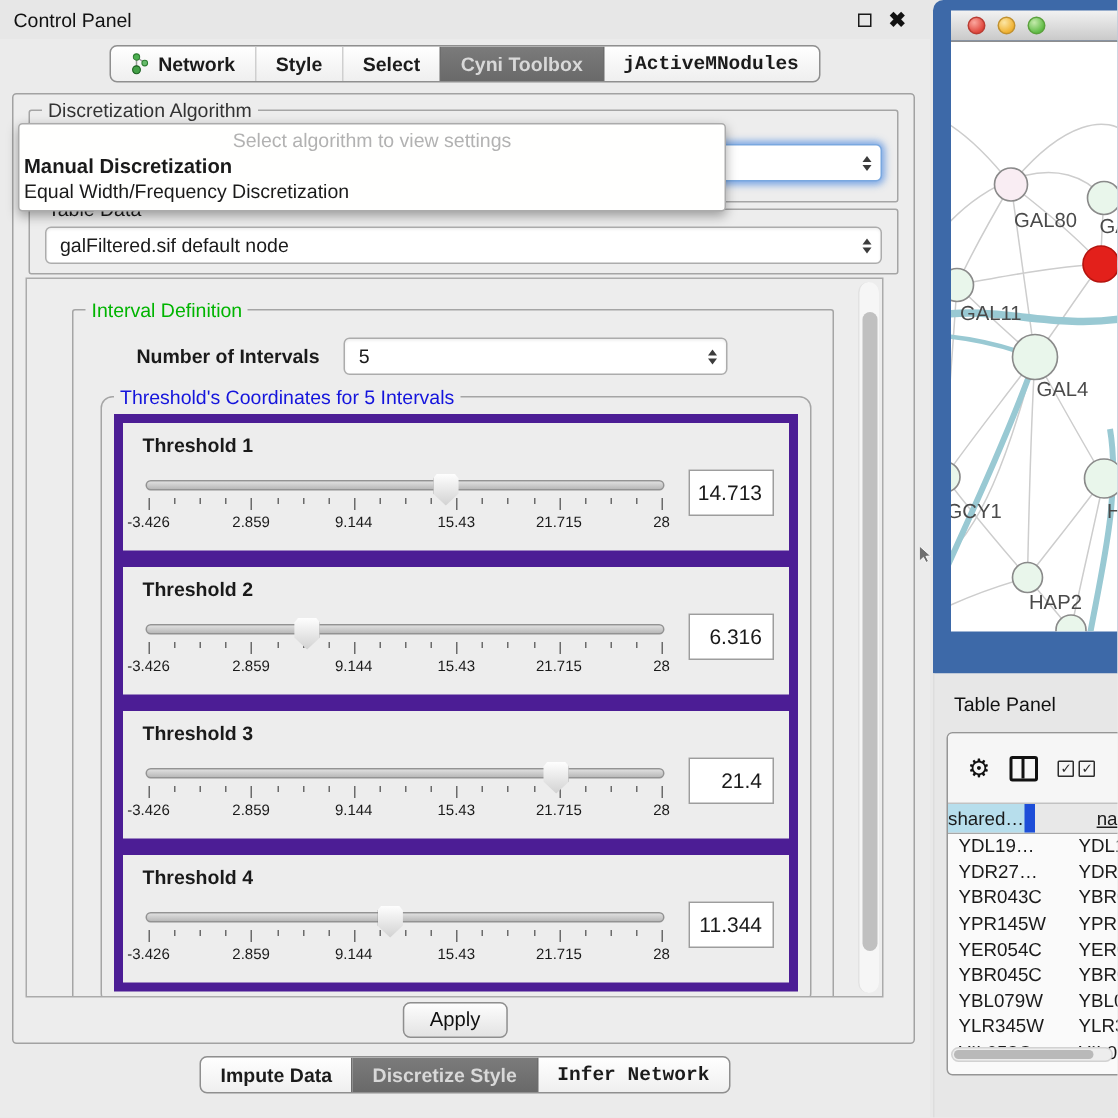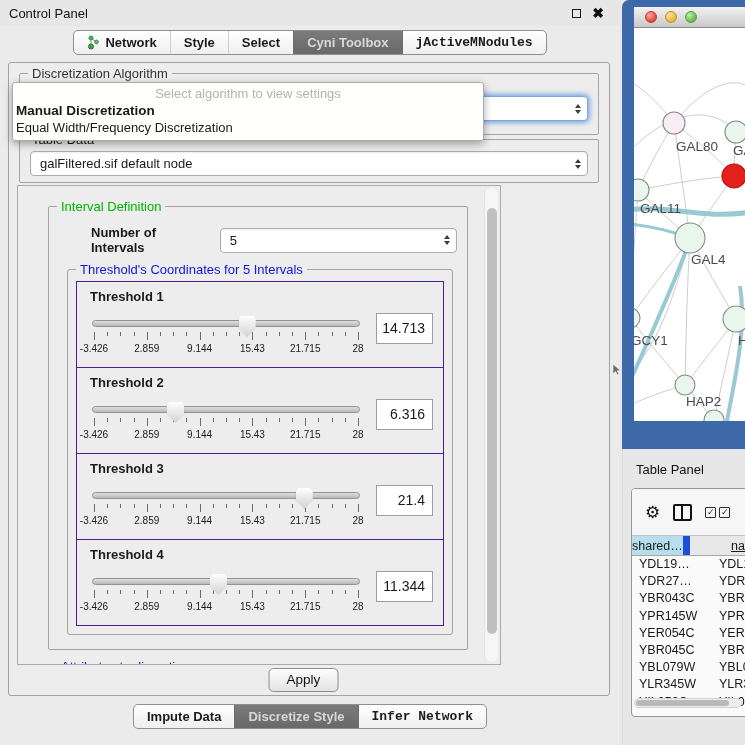--- a/index.html
+++ b/index.html
@@ -43,37 +43,37 @@
   .tdata-group { left:10px; top:76px; width:580px; height:44px; }
   .tdata-combo { position:absolute; left:10px; top:11px; width:558px; }
 
   
   .popup { position:absolute; left:12px; top:82px; width:472px; background:#FFFFFE; border:1px solid #ABABAB; border-radius:3px; box-shadow:0 3px 8px rgba(0,0,0,0.35); z-index:60; padding:2px 0 4px 0; }
   .popup-row { height:17px; line-height:17px; font-size:13px; padding-left:3px; white-space:nowrap; }
   .popup-row.placeholder { text-align:center; color:#B2B2B2; padding-left:0; }
   .popup-row.bold { font-weight:bold; font-size:13.5px; }
 
   
-  .scroll-area { position:absolute; left:8px; top:122px; width:484px; height:480px; border:1px solid #ABABAB; background:#EDEDED; overflow:hidden; }
+  .scroll-area { position:absolute; left:8px; top:122px; width:572px; height:480px; border:1px solid #ABABAB; background:#EDEDED; overflow:hidden; }
   .scroll-content { position:absolute; left:0; top:0; right:18px; padding:8px 0 0 0; }
   .vscroll { position:absolute; right:2px; top:2px; bottom:2px; width:14px; background:#F6F6F6; border-left:1px solid #E2E2E2; border-radius:7px; }
   .vscroll .thumb { position:absolute; left:2px; width:10px; background:#C0C0C0; border-radius:5px; }
 
   .sgroup { position:relative; border:1px solid #A5A5A5; border-radius:2px; margin:12px 14px 0 30px; padding:12px 10px 8px 10px; }
   .sgroup > .gtitle { background:#EDEDED; }
   .gtitle.green { color:#00B400; }
   .gtitle.blue { color:#1414DC; }
 
   .niv-row { display:flex; align-items:center; margin:6px 0 14px 32px; }
   .niv-label { font-size:13px; font-weight:bold; margin-right:16px; }
   .niv-combo { width:256px; }
 
-  .tgroup { position:relative; border:1px solid #A5A5A5; border-radius:3px; margin:4px 4px 6px 8px; padding:12px 8px 8px 8px; }
-
-  .thresh-box { border:1px solid #4c1d95; background:#EDEDED; margin-top:-1px; padding:7px 10px 9px 13px; position:relative; }
+  .tgroup { position:relative; border:1px solid #A5A5A5; border-radius:8px; margin:4px 4px 6px 8px; padding:12px 8px 8px 8px; }
+
+  .thresh-box { border:6px solid #4c1d95; background:#EDEDED; margin-top:-1px; padding:7px 10px 9px 13px; position:relative; }
   .thresh-label { font-size:13px; font-weight:bold; }
   .slider-row { display:flex; align-items:flex-start; margin-top:5px; }
   .slider-wrap { flex:1; position:relative; margin:7px 16px 0 2px; height:42px; }
   .track { position:absolute; left:0; right:0; top:4px; height:7px; border:1px solid #939393; border-radius:4px; background:linear-gradient(#DFDFDF,#B9B9B9); }
   .thumb-ptr { position:absolute; top:0; width:17px; height:21px; margin-left:-8px; background:linear-gradient(#FEFEFE,#D2D2D2); clip-path:polygon(50% 100%, 0 62%, 0 14%, 14% 0, 86% 0, 100% 14%, 100% 62%); filter:drop-shadow(0 0 1px #7d7d7d); }
   .ticks { position:absolute; left:2px; right:2px; top:16px; height:9px; }
   .tick { position:absolute; width:1px; background:#6B6B6B; top:0; }
   .tick.minor { height:4px; }
   .tick.major { height:8px; }
   .tick-labels { position:absolute; left:2px; right:2px; top:27px; height:12px; }

